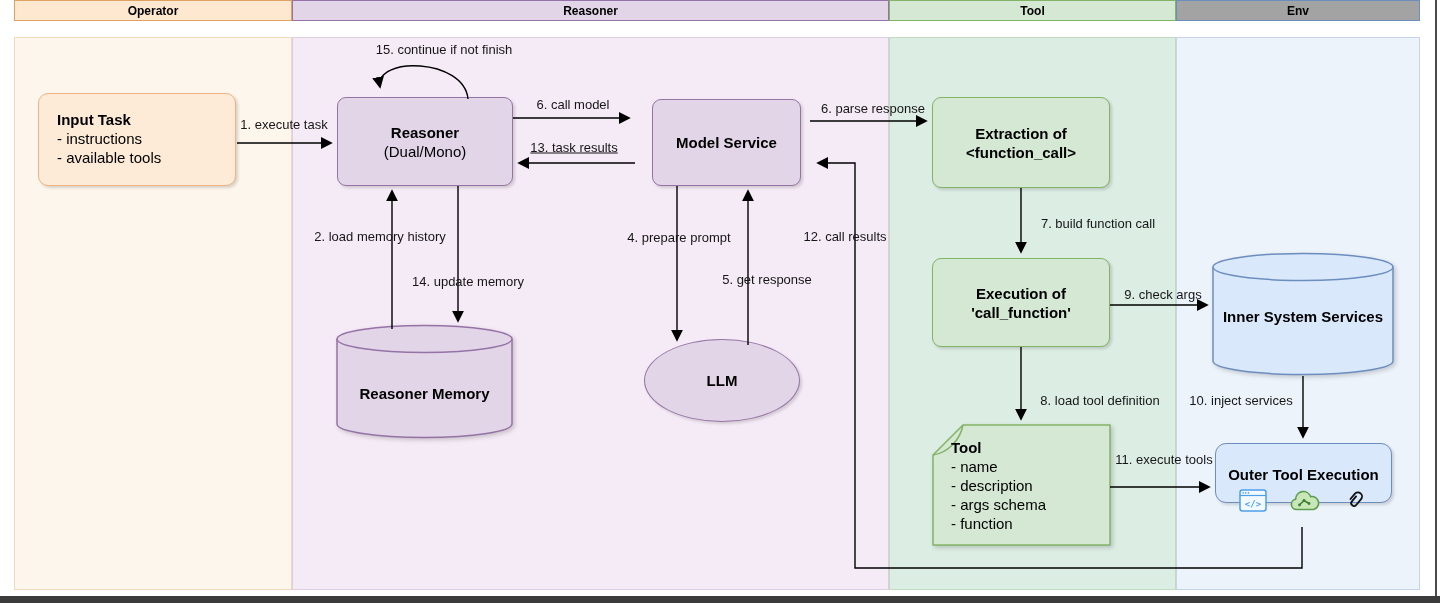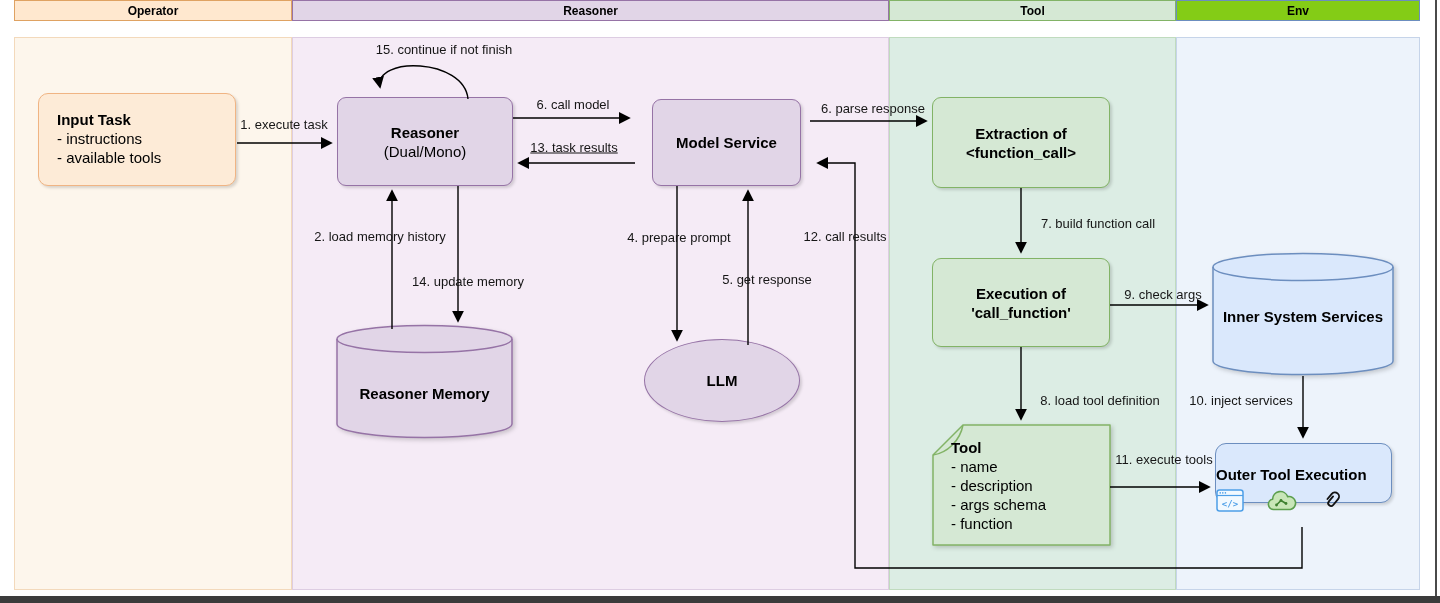--- a/index.html
+++ b/index.html
@@ -5,39 +5,39 @@
   html,body{margin:0;padding:0;background:#ffffff;}
   .canvas{position:relative;width:1440px;height:603px;background:#ffffff;overflow:hidden;
           font-family:"Liberation Sans", sans-serif;color:#000;}
   
   .lane-header{position:absolute;top:0;height:21px;display:flex;align-items:center;justify-content:center;
                font-size:12px;font-weight:bold;border:1px solid;box-sizing:border-box;}
   .lane-body{position:absolute;top:37px;height:553px;box-sizing:border-box;}
   .lh-operator{left:14px;width:278px;background:#FFE8CF;border-color:#DFA262;}
   .lh-reasoner{left:292px;width:597px;background:#E1D5E7;border-color:#9673A6;}
   .lh-tool{left:889px;width:287px;background:#D5E8D4;border-color:#82B366;}
-  .lh-env{left:1176px;width:244px;background:#84cc16;border-color:#6C8EBF;}
+  .lh-env{left:1176px;width:244px;background:#a3a3a3;border-color:#6C8EBF;}
   .lb-operator{left:14px;width:278px;background:#FDF6EC;border:1px solid rgba(223,162,98,.35);}
   .lb-reasoner{left:292px;width:597px;background:#F5EBF6;border:1px solid rgba(150,115,166,.25);}
   .lb-tool{left:889px;width:287px;background:#DCEDE4;border:1px solid rgba(130,179,102,.3);}
   .lb-env{left:1176px;width:244px;background:#EDF3FB;border:1px solid rgba(108,142,191,.3);}
   
   .node{position:absolute;box-sizing:border-box;z-index:2;box-shadow:2px 2px 3px rgba(0,0,0,.15);}
   .node .t{font-size:15px;font-weight:bold;line-height:19px;}
   .node .s{font-size:15px;line-height:19px;}
   .centered{display:flex;flex-direction:column;align-items:center;justify-content:center;text-align:center;}
   #node-input-task{left:38px;top:93px;width:198px;height:93px;background:#FDEBD7;border:1.5px solid #F0B483;
                    border-radius:10px;padding:16px 0 0 18px;}
   #node-reasoner{left:337px;top:97px;width:176px;height:89px;background:#E1D5E7;border:1.5px solid #9673A6;border-radius:9px;}
   #node-model-service{left:652px;top:99px;width:149px;height:87px;background:#E1D5E7;border:1.5px solid #9673A6;border-radius:9px;}
   #node-extraction{left:932px;top:97px;width:178px;height:91px;background:#D5E8D4;border:1.5px solid #82B366;border-radius:9px;}
   #node-execution{left:932px;top:258px;width:178px;height:89px;background:#D5E8D4;border:1.5px solid #82B366;border-radius:9px;}
   #node-llm{left:644px;top:339px;width:156px;height:83px;background:#E1D5E7;border:1.5px solid #9673A6;border-radius:50%;}
   #node-outer{left:1215px;top:443px;width:177px;height:60px;background:#DAE8FC;border:1.5px solid #6C8EBF;
-              border-radius:11px;padding-top:21px;display:flex;flex-direction:column;}
+              border-radius:11px;padding-top:21px;display:flex;flex-direction:column;align-items:center;}
   #node-outer .icons{display:flex;align-items:center;gap:20px;margin-top:3px;}
   
   .shape-label{position:absolute;z-index:3;font-size:15px;font-weight:bold;text-align:center;}
   #label-memory{left:337px;top:385px;width:175px;}
   #label-inner{left:1213px;top:308px;width:180px;}
   #note-text{position:absolute;z-index:3;left:951px;top:438px;width:152px;font-size:15px;line-height:19px;}
   #note-text .t{font-weight:bold;}
   
   #edges{position:absolute;left:0;top:0;z-index:3;pointer-events:none;}
   .shapes{filter:drop-shadow(2px 2px 2px rgba(0,0,0,.18));}

